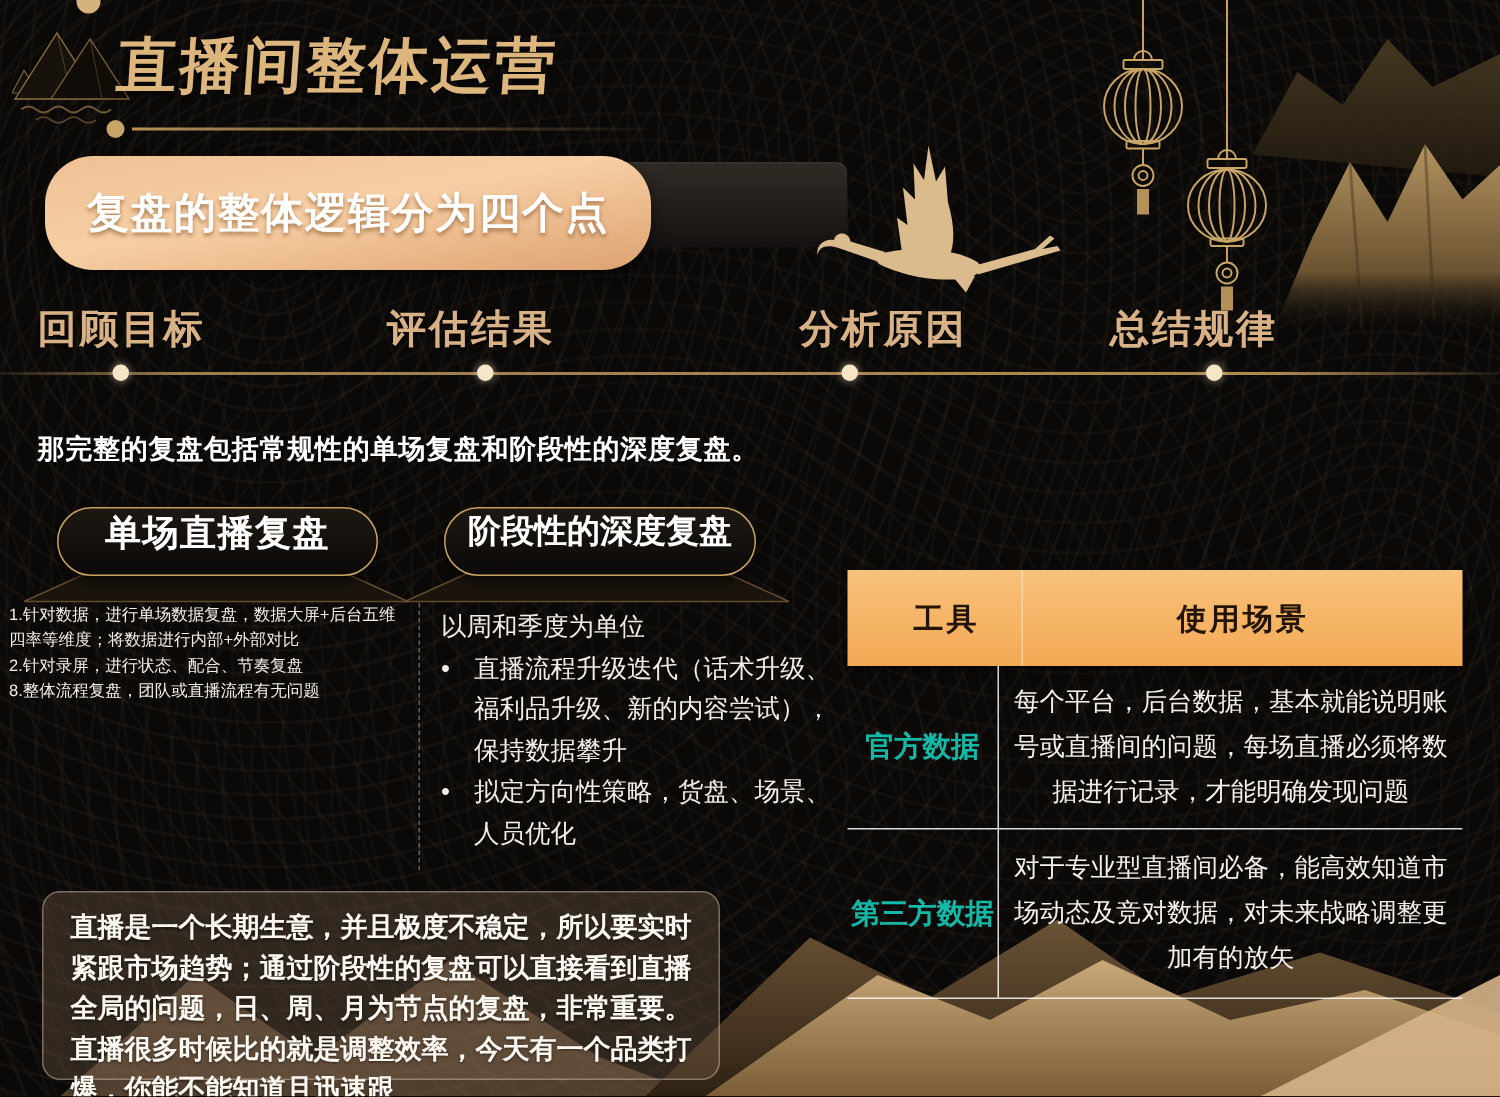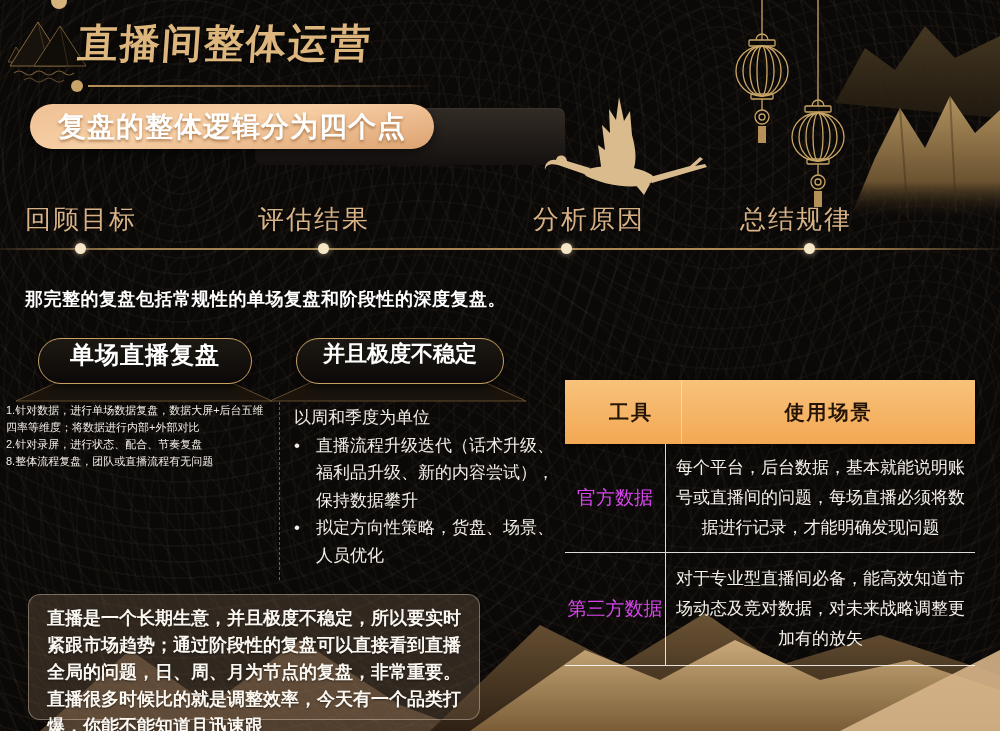--- a/index.html
+++ b/index.html
@@ -32,32 +32,32 @@
   .title-underline-dot{left:71px;top:80px;width:12px;height:12px;border-radius:50%;background:#c9a468;z-index:2;}
   .title-underline{left:88px;top:85px;width:345px;height:2px;z-index:2;
     background:linear-gradient(to right,#b99159,rgba(120,90,50,0.05));}
 
   .banner-bar{
     left:255px;top:108px;width:310px;height:56px;border-radius:8px;z-index:1;
     background:linear-gradient(180deg,#312b25,#141110);
     border-top:1px solid rgba(130,118,100,0.35);
   }
   .banner-pill{
-    left:30px;top:104px;width:404px;height:45px;border-radius:32px;z-index:2;
+    left:30px;top:104px;width:404px;height:76px;border-radius:32px;z-index:2;
     background:linear-gradient(170deg,#efc094 0%,#f7cfa5 45%,#dda271 100%);
     display:flex;align-items:center;justify-content:center;
     box-shadow:0 4px 10px rgba(0,0,0,0.5);
   }
   .banner-pill span{
     font-size:28px;font-weight:bold;color:#ffffff;letter-spacing:1px;
     text-shadow:0 2px 3px rgba(125,75,30,0.6);
   }
 
   
-  .step-label{top:202px;z-index:2;font-size:26px;font-weight:normal;color:#d8b286;
+  .step-label{top:202px;z-index:2;font-size:26px;font-weight:bold;color:#d8b286;
     letter-spacing:2px;text-shadow:0 1px 2px rgba(0,0,0,0.6);}
   .step-1{left:25px;} .step-2{left:258px;} .step-3{left:533px;} .step-4{left:740px;}
   .step-line{left:0;top:248px;width:1000px;height:2px;z-index:1;
     background:linear-gradient(to right,rgba(100,78,48,0.25),#9c7d4e 12%,#b08a55 85%,rgba(100,78,48,0.15));}
   .step-dot{top:243px;width:11px;height:11px;border-radius:50%;z-index:2;
     background:#f4e6c6;box-shadow:0 0 6px rgba(240,220,180,0.65);}
   .dot-1{left:75px;} .dot-2{left:318px;} .dot-3{left:561px;} .dot-4{left:804px;}
 
   
   .ribbon{
@@ -97,21 +97,21 @@
   .t-head{display:flex;height:64px;
     background:linear-gradient(180deg,#f8c27b,#f3a854);
     box-shadow:0 2px 6px rgba(0,0,0,0.5);padding-left:16px;}
   .t-head .th{display:flex;align-items:center;justify-content:center;
     font-size:20px;font-weight:bold;color:#241405;letter-spacing:2px;}
   .th-tool{width:100px;border-right:1px solid rgba(255,255,255,0.4);}
   .th-scene{flex:1;}
   .t-row{display:flex;border-bottom:1px solid rgba(255,255,255,0.85);}
   .t-row-1{height:108px;} .t-row-2{height:112px;}
   .td-tool{width:100px;display:flex;align-items:center;justify-content:center;
-    font-size:19px;font-weight:normal;color:#d946ef;}
+    font-size:19px;font-weight:bold;color:#14b8a6;}
   .td-scene{flex:1;border-left:1px solid rgba(255,255,255,0.85);
     display:flex;align-items:center;justify-content:center;
     font-size:17px;color:#f5f1ea;line-height:1.75;text-align:center;
     padding:4px 8px;box-sizing:border-box;}
 
   
   .note-panel{
     left:28px;top:594px;width:452px;height:126px;border-radius:12px;z-index:3;
     background:rgba(128,102,78,0.32);
     border:1px solid rgba(235,215,195,0.4);
@@ -214,21 +214,21 @@
   <div class="abs step-dot dot-4"></div>
 
   <div class="abs ribbon">
     <span>那完整的复盘包括常规性的单场复盘和阶段性的深度复盘。</span>
   </div>
 
   <div class="abs badge badge-1">
     <span>单场直播复盘</span>
   </div>
   <div class="abs badge badge-2">
-    <span>并且极度不稳定</span>
+    <span>阶段性的深度复盘</span>
   </div>
   <svg class="abs" style="left:0;top:375px;z-index:1;" width="540" height="30" viewBox="0 0 540 30">
     <polygon points="58,7 230,7 272,26 16,26" fill="#1a140c" stroke="#715635" stroke-opacity="0.85" stroke-width="1"></polygon>
     <polygon points="312,7 484,7 526,26 270,26" fill="#1a140c" stroke="#715635" stroke-opacity="0.85" stroke-width="1"></polygon>
   </svg>
 
   <div class="abs list-left">
     <div class="li">1.针对数据，进行单场数据复盘，数据大屏+后台五维四率等维度；将数据进行内部+外部对比</div>
     <div class="li">2.针对录屏，进行状态、配合、节奏复盘</div>
     <div class="li">8.整体流程复盘，团队或直播流程有无问题</div>

